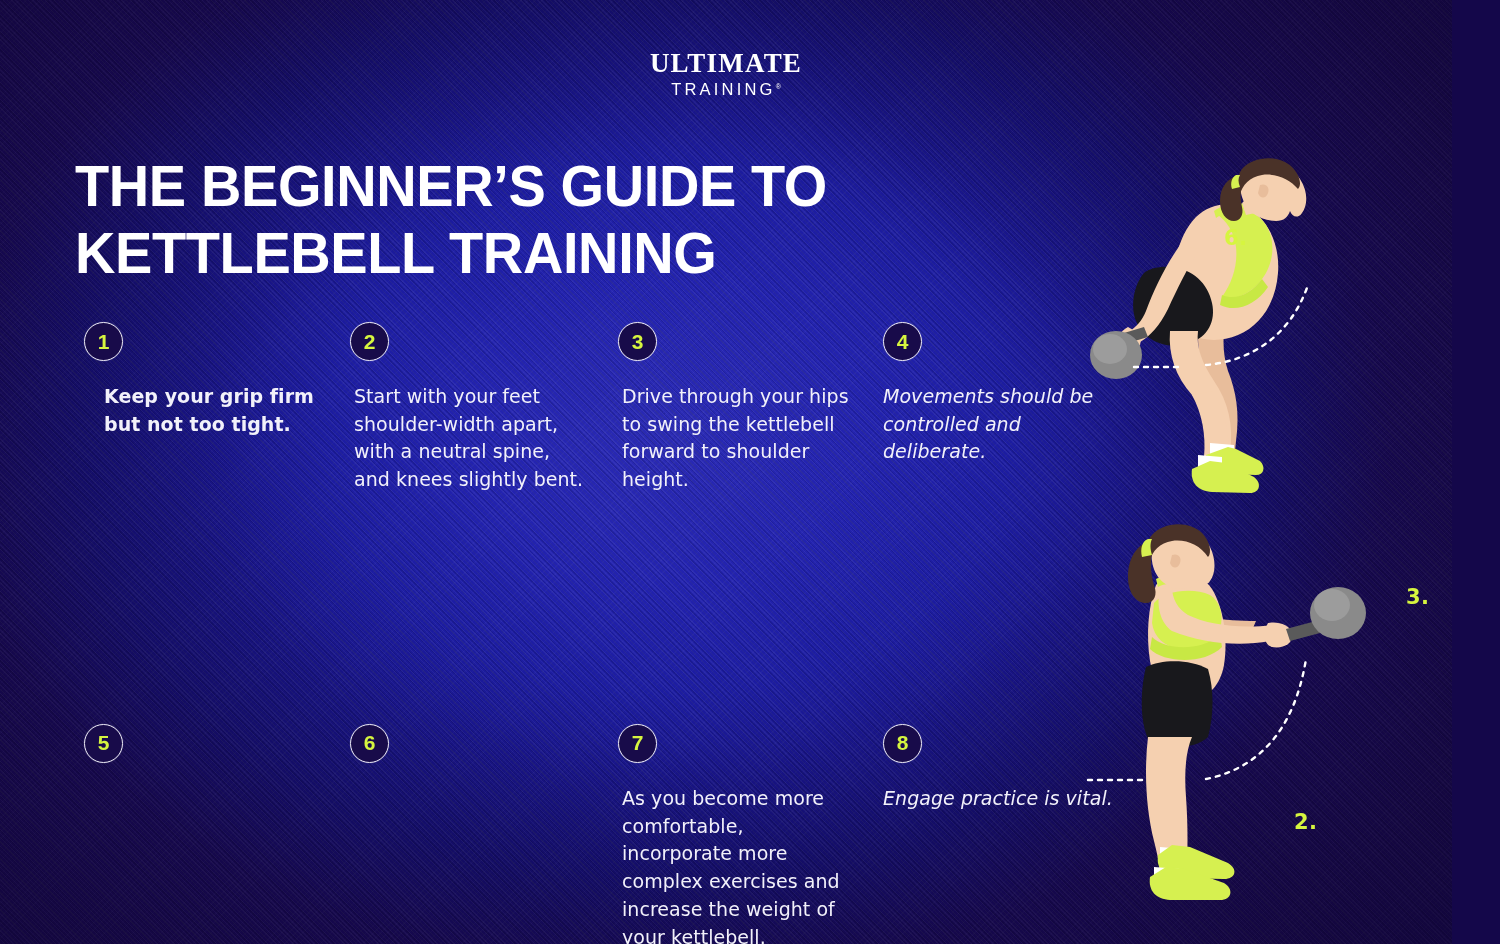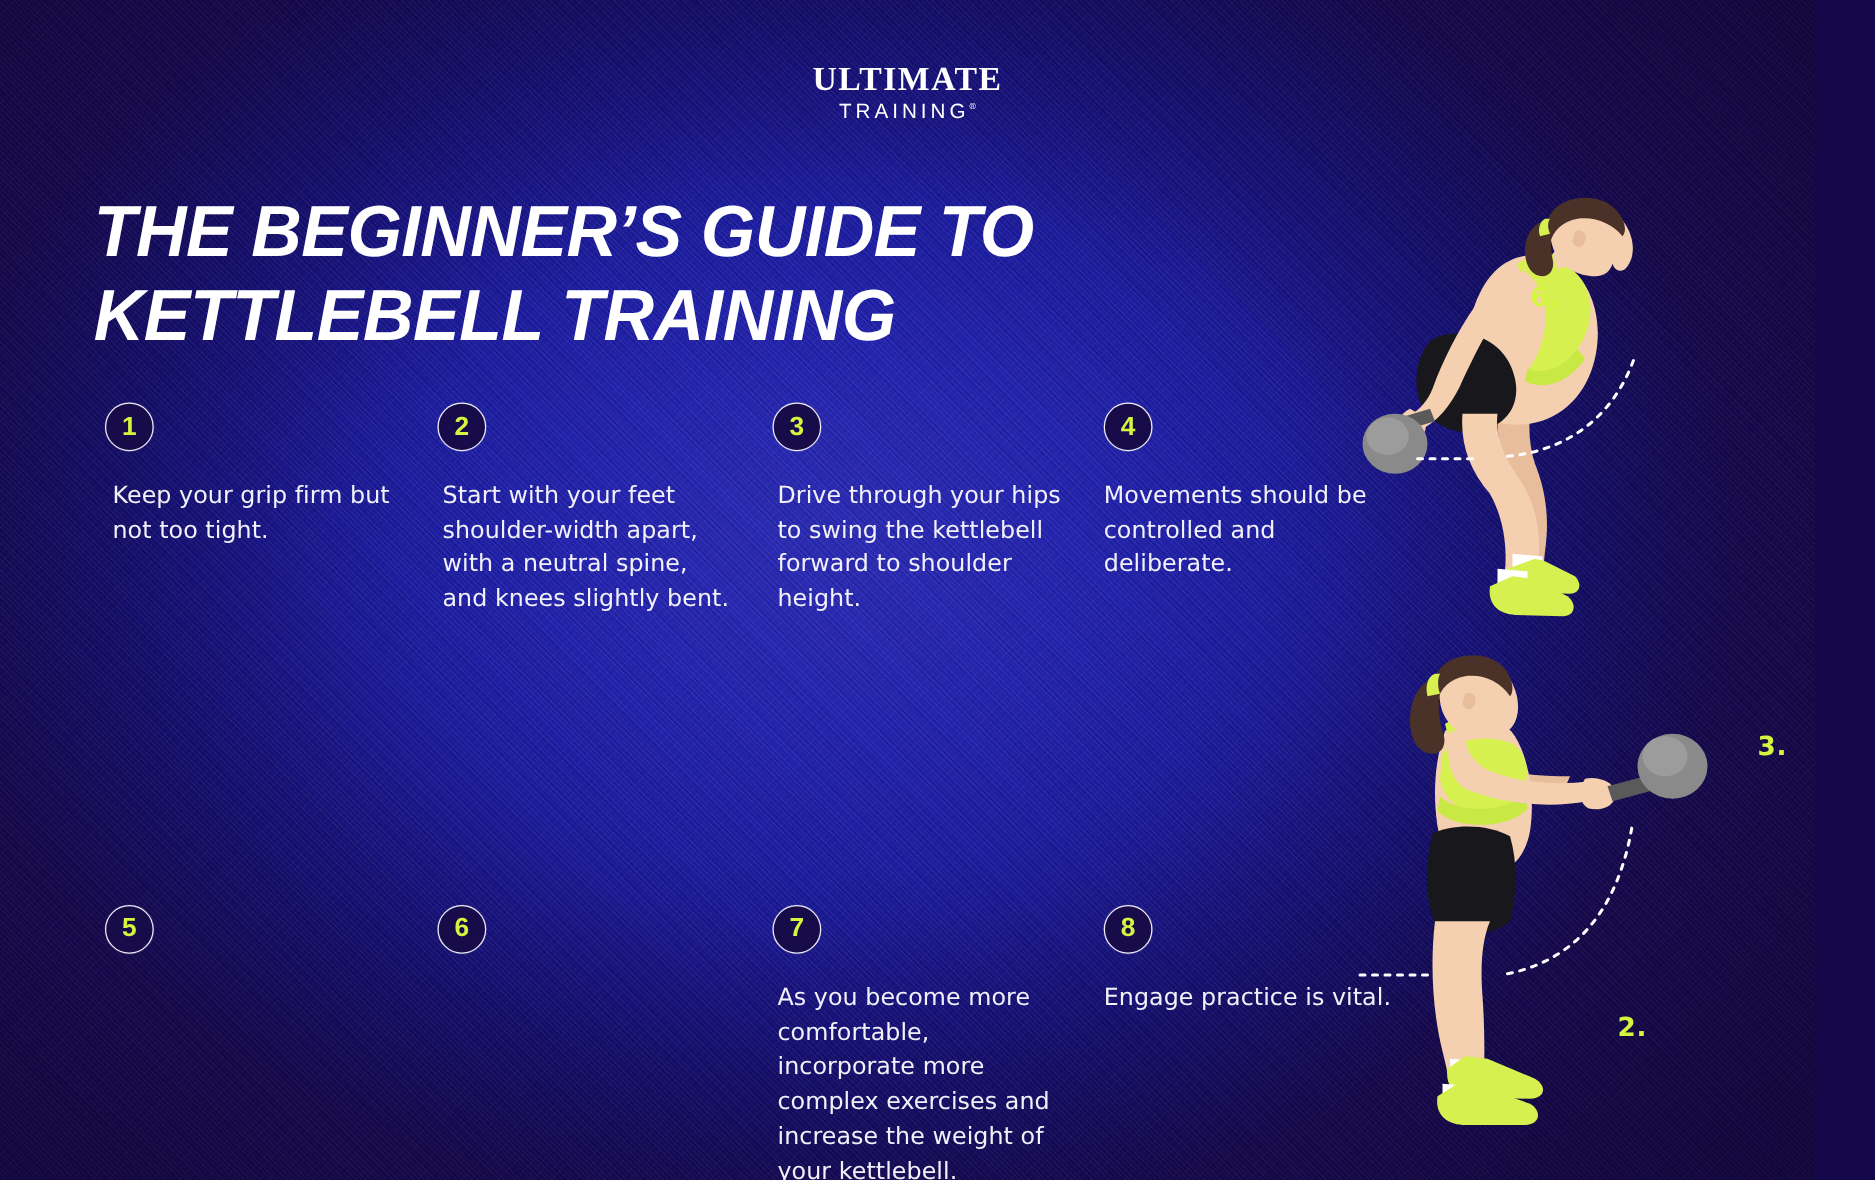--- a/index.html
+++ b/index.html
@@ -93,21 +93,20 @@
     letter-spacing:0;
   }
 
   
   #page-title {
     position:absolute;
     left:75px;
     top:152px;
     width:900px;
     z-index:6;
-    font-style:italic;
   }
   #page-title .tline {
     display:block;
     font-family:"Liberation Sans", sans-serif;
     font-weight:bold;
     font-size:58px;
     line-height:1.16;
     letter-spacing:-0.4px;
     color:#ffffff;
     transform:scaleX(0.965);
@@ -154,24 +153,24 @@
   }
 
   .tip-text {
     margin-top:22px;
     font-family:"DejaVu Sans", sans-serif;
     font-size:19px;
     line-height:1.46;
     color:#f2f1fa;
     letter-spacing:0.05px;
   }
-  .tip.col-1 .tip-text { margin-left:15px; }
+  .tip.col-1 .tip-text { margin-left:29px;font-weight:bold; }
   .tip.col-2 .tip-text { margin-left:13px; }
   .tip.col-3 .tip-text { margin-left:13px; }
-  .tip.col-4 .tip-text { margin-left:9px; }
+  .tip.col-4 .tip-text { margin-left:9px;font-style:italic; }
 
   
   #illustrations {
     position:absolute;
     right:0; top:0;
     width:360px; height:944px;
     z-index:6;
   }
   .figure-wrap { position:absolute; }
   #figure-top    { left:18px;  top:155px;  width:240px; height:345px; }

